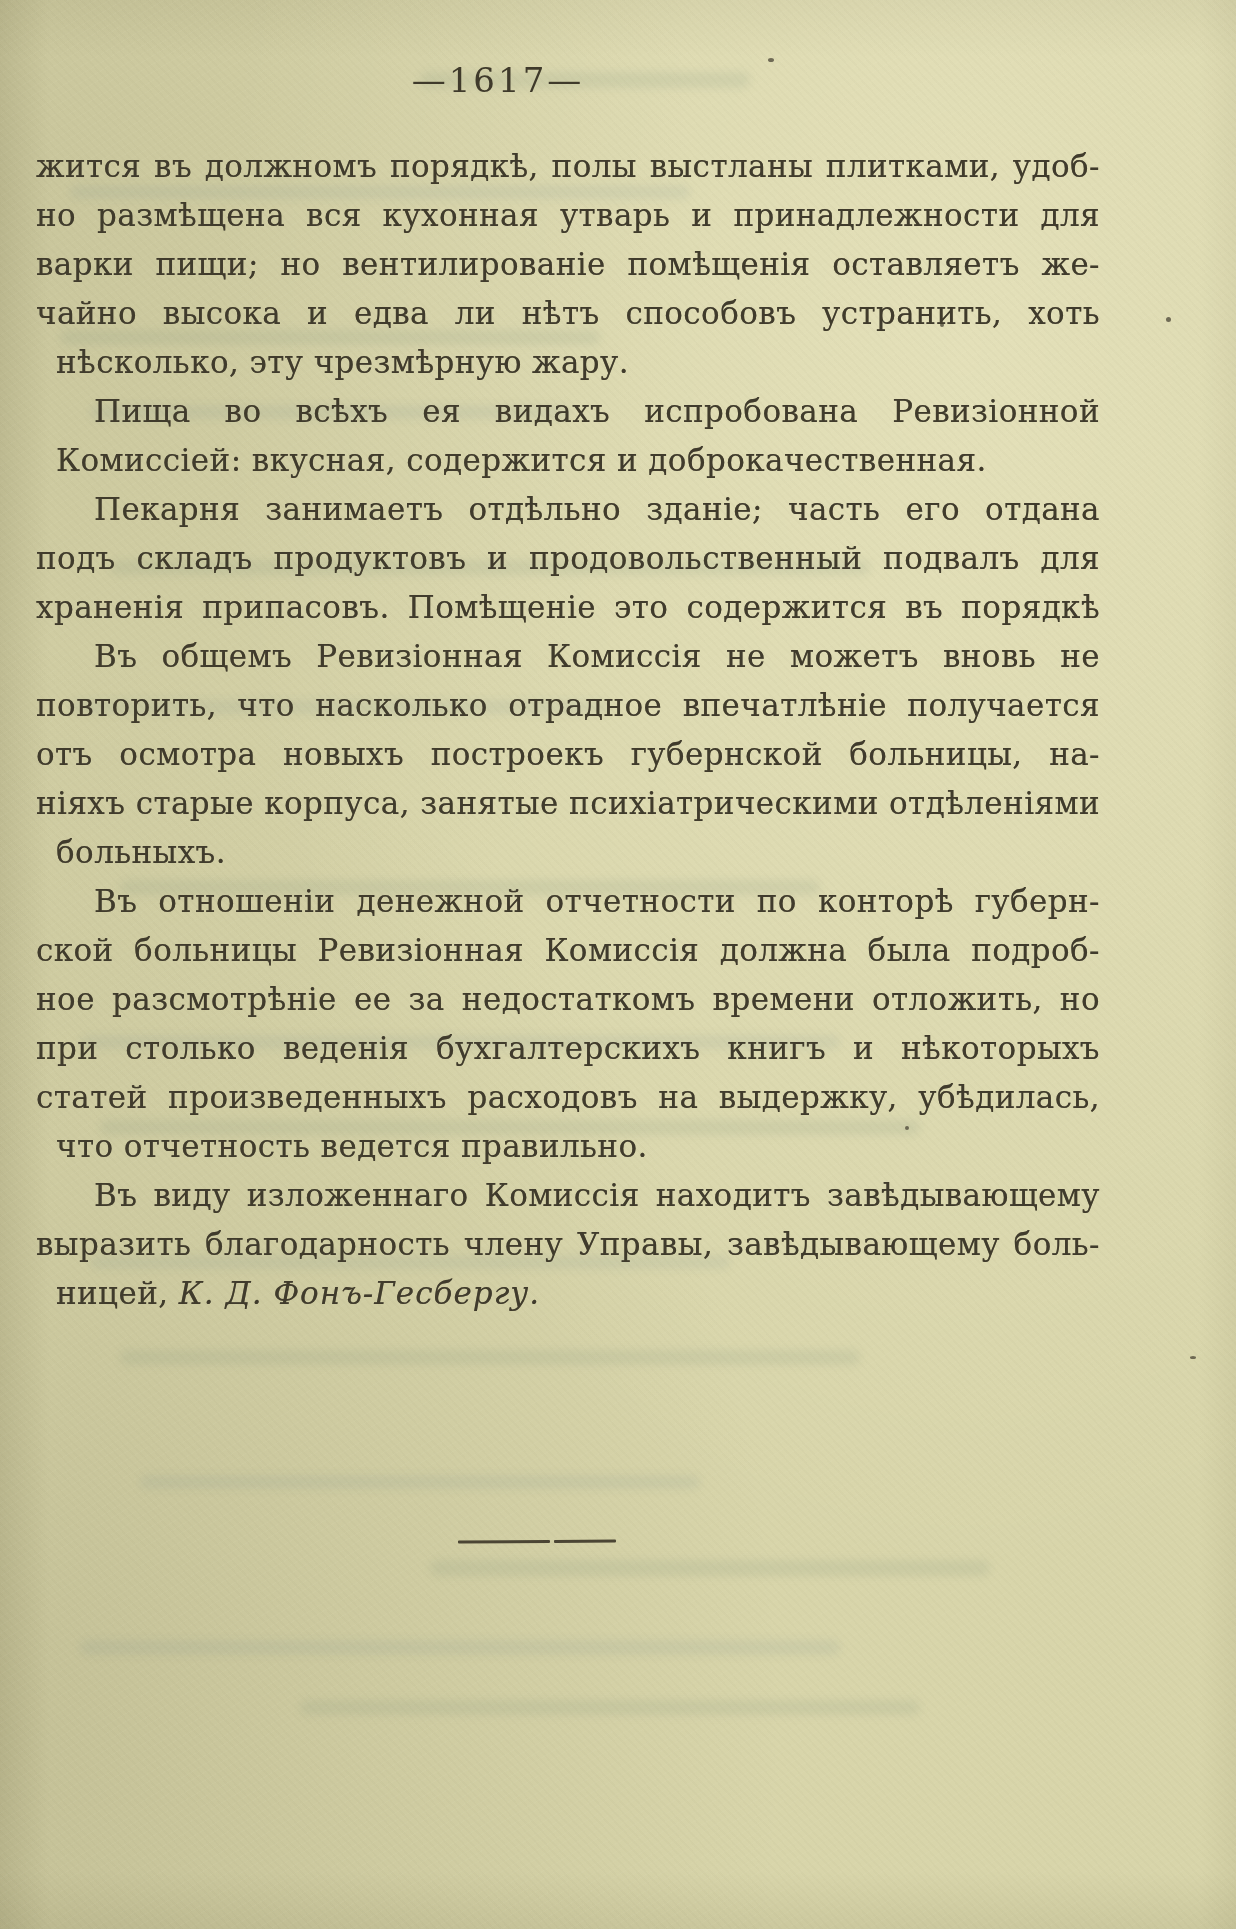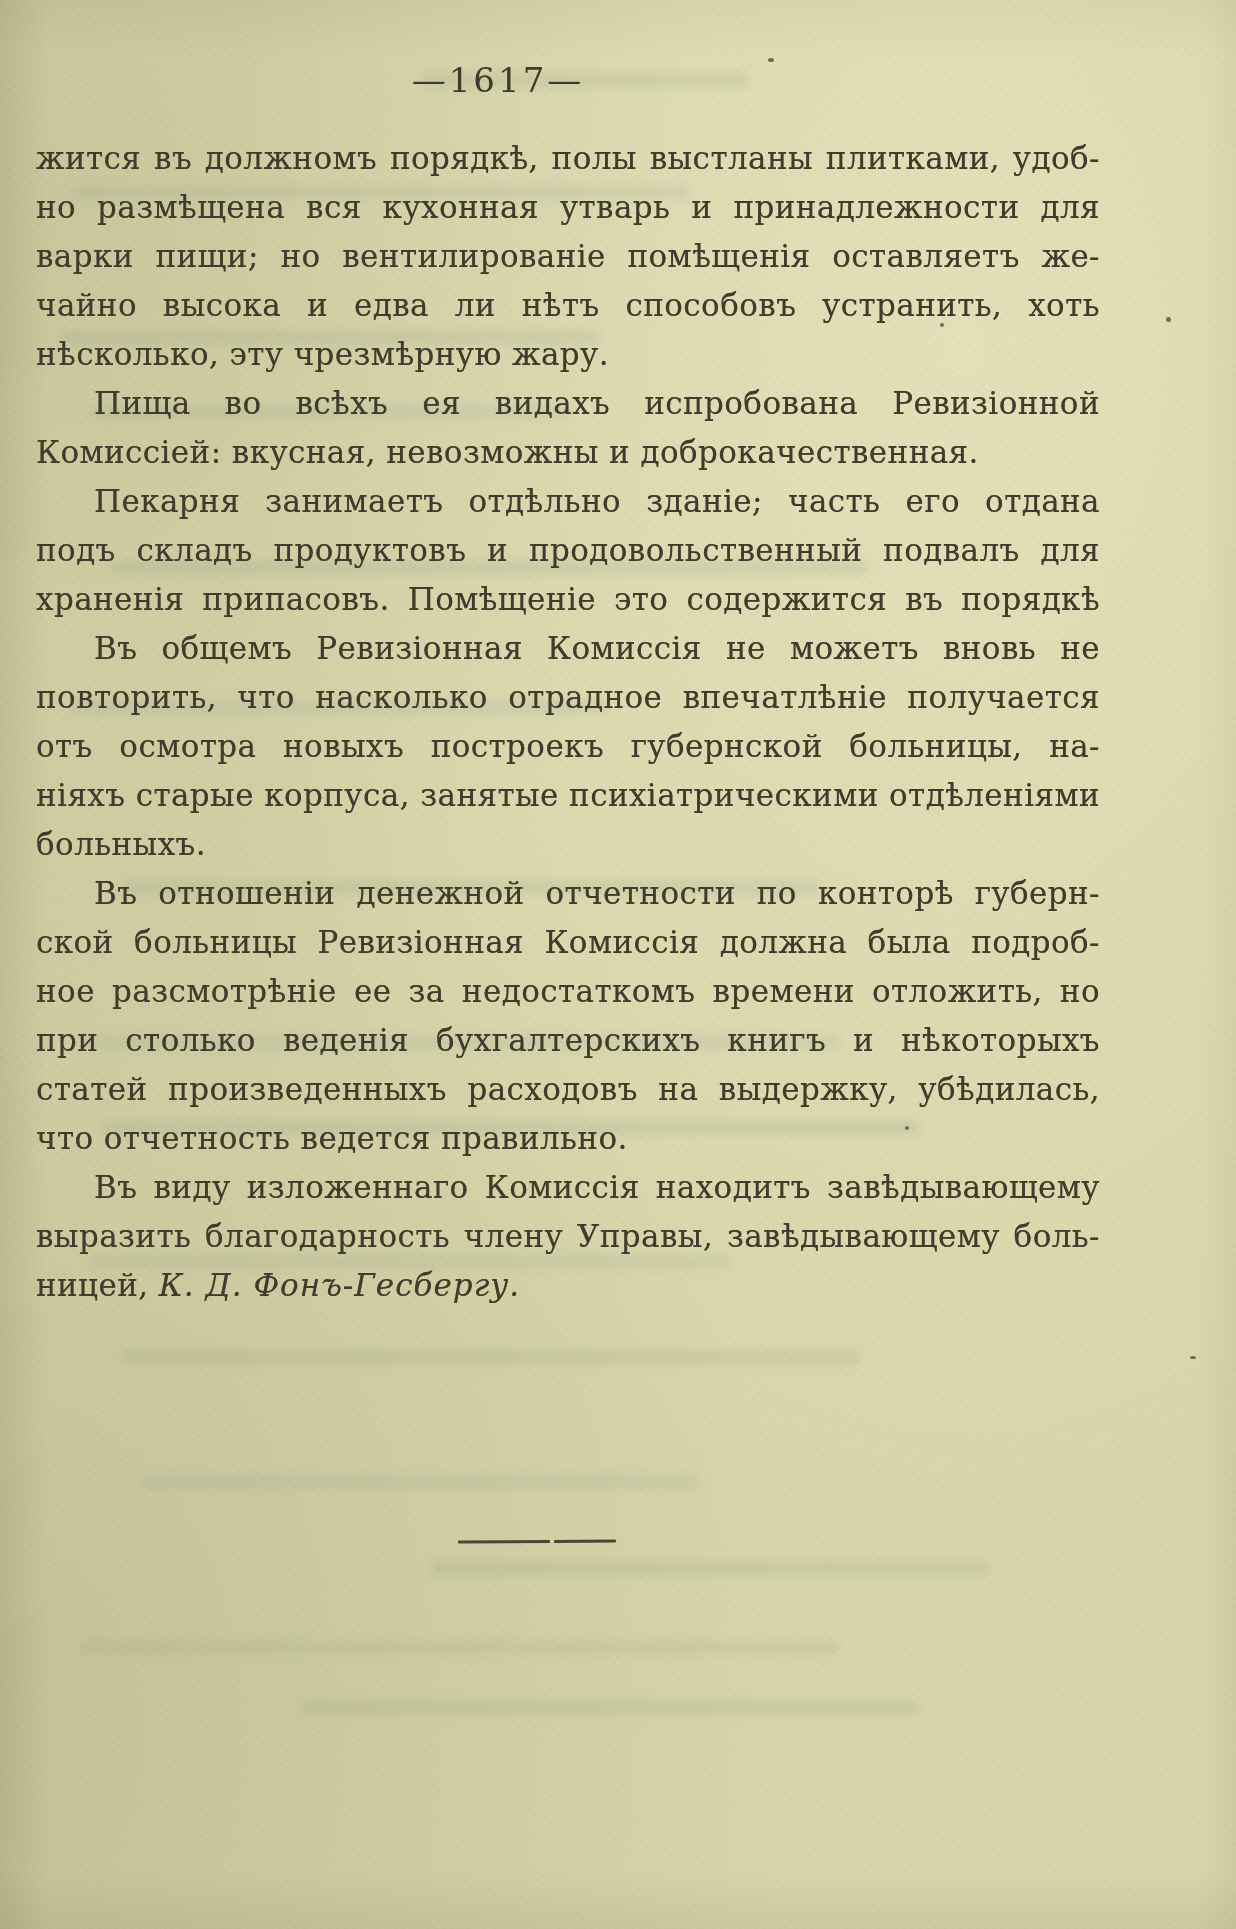--- a/index.html
+++ b/index.html
@@ -31,31 +31,31 @@
   }
   .ghost.b{background:rgba(100,130,140,.10);}
   .speck{position:absolute;background:#4a4435;border-radius:50%;opacity:.75;}
 
   .page-number{
     position:absolute;top:60px;left:36px;width:1064px;
     text-align:center;transform:translateX(-70px);
     font-size:34px;letter-spacing:3px;color:#3f3a2b;
   }
   .text-block{
-    position:absolute;top:134px;left:36px;width:1064px;
+    position:absolute;top:142px;left:36px;width:1064px;
     font-size:31px;color:#403b2c;
     text-shadow:0 0 .5px rgba(64,59,44,.55);
   }
   .paragraph{margin:0;}
   .line{
     height:49px;line-height:49px;
     text-align:justify;text-align-last:justify;
     letter-spacing:.4px;
   }
-  .line.last{text-align-last:left;}
+  .line.last{text-align-last:left;margin-left:20px;}
   .line.indent{text-indent:58px;}
   .italic{font-style:italic;letter-spacing:1px;}
 
   .divider{
     position:absolute;top:1540px;left:458px;width:160px;height:3px;
     display:flex;gap:4px;align-items:center;
     transform:rotate(-.4deg);
   }
   .divider .seg{height:2.5px;background:#4b4534;border-radius:1px;}
   .divider .seg.s1{width:92px;}
@@ -94,21 +94,21 @@
 <div class="text-block">
     <div class="paragraph">
       <div class="line"><span>жится въ должномъ порядкѣ, полы выстланы плитками, удоб-</span></div>
       <div class="line"><span>но размѣщена вся кухонная утварь и принадлежности для</span></div>
       <div class="line"><span>варки пищи; но вентилированіе помѣщенія оставляетъ же-</span></div>
       <div class="line"><span>чайно высока и едва ли нѣтъ способовъ устранить, хоть</span></div>
       <div class="line last"><span>нѣсколько, эту чрезмѣрную жару.</span></div>
     </div>
     <div class="paragraph">
       <div class="line indent"><span>Пища во всѣхъ ея видахъ испробована Ревизіонной</span></div>
-      <div class="line last"><span>Комиссіей: вкусная, невозможны и доброкачественная.</span></div>
+      <div class="line last"><span>Комиссіей: вкусная, содержится и доброкачественная.</span></div>
     </div>
     <div class="paragraph">
       <div class="line indent"><span>Пекарня занимаетъ отдѣльно зданіе; часть его отдана</span></div>
       <div class="line"><span>подъ складъ продуктовъ и продовольственный подвалъ для</span></div>
       <div class="line"><span>храненія припасовъ. Помѣщеніе это содержится въ порядкѣ</span></div>
     </div>
     <div class="paragraph">
       <div class="line indent"><span>Въ общемъ Ревизіонная Комиссія не можетъ вновь не</span></div>
       <div class="line"><span>повторить, что насколько отрадное впечатлѣніе получается</span></div>
       <div class="line"><span>отъ осмотра новыхъ построекъ губернской больницы, на-</span></div>

